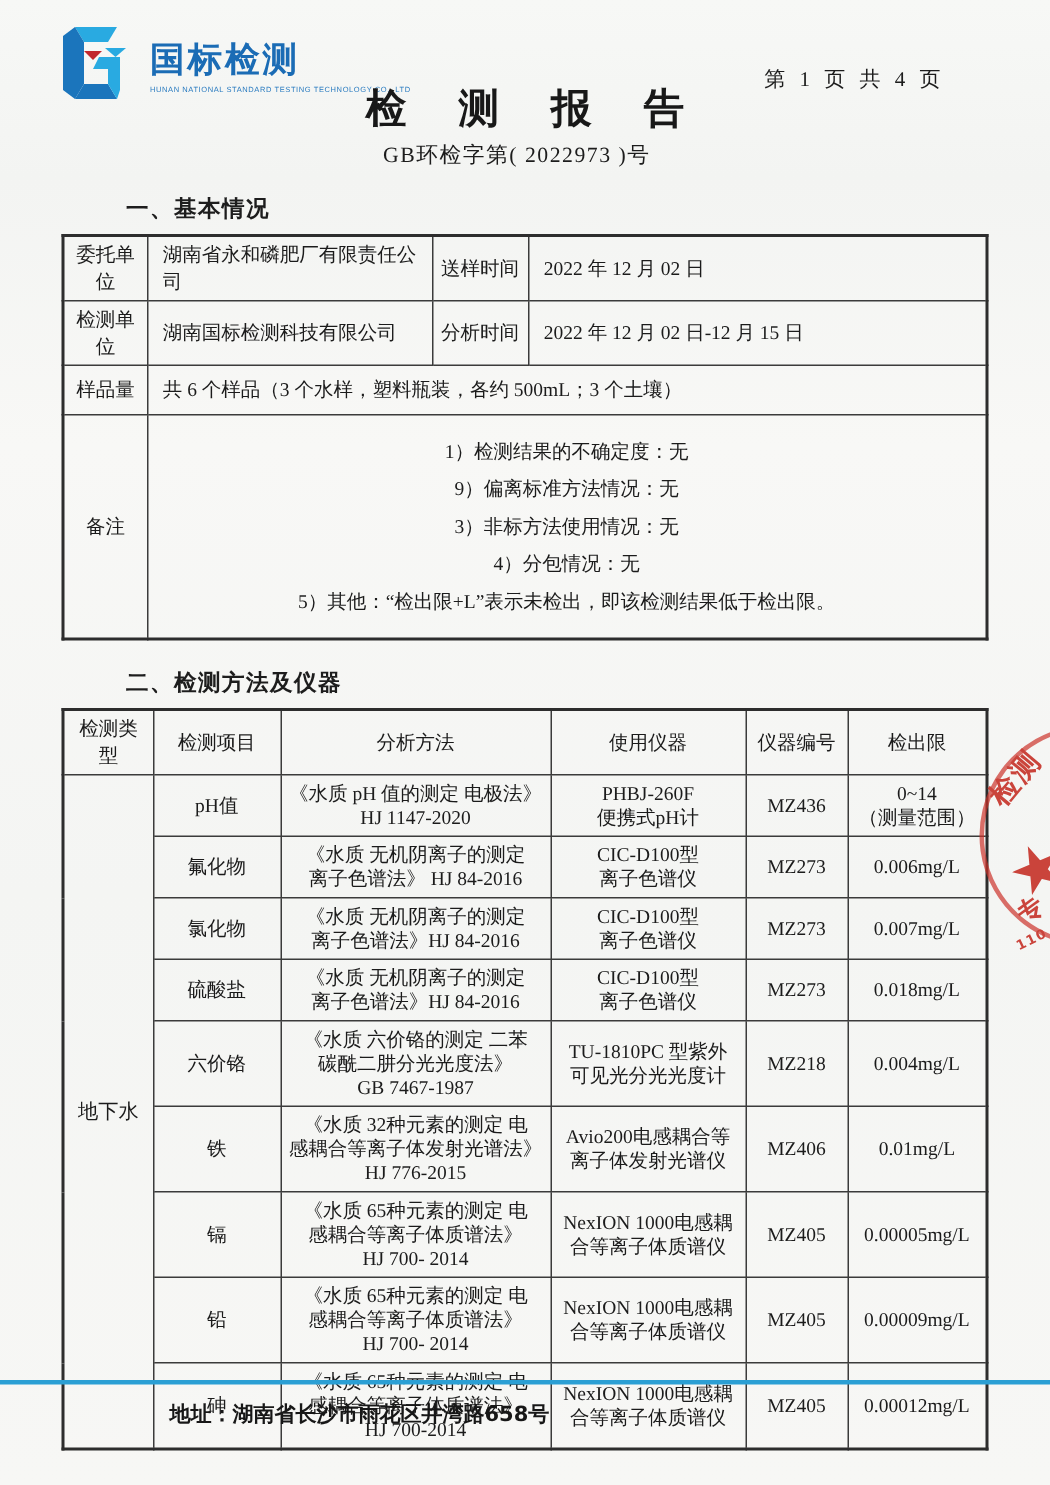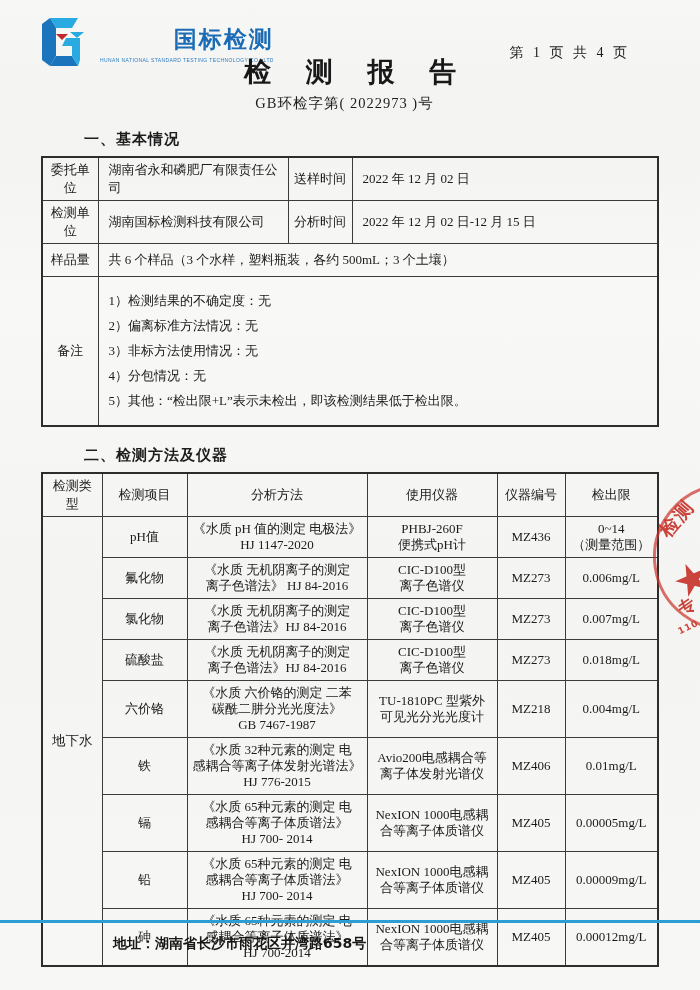--- a/index.html
+++ b/index.html
@@ -11,21 +11,21 @@
   }
   .page {
     position: relative;
     width: 700px;
     height: 990px;
     background: linear-gradient(180deg, #f7f8f6 0%, #f3f4f2 12%, #f8f8f6 30%, #f4f5f3 60%, #f7f7f5 100%);
     overflow: hidden;
   }
   
   .hdr { position: relative; height: 130px; }
-  .logo { position: absolute; left: 36px; top: 16px; display: flex; align-items: flex-start; text-align: right; }
+  .logo { position: absolute; left: 36px; top: 16px; display: flex; align-items: flex-start; }
   .logo-icon { width: 56px; height: 52px; }
   .logo-txt { margin-left: 8px; margin-top: 8px; }
   .brand {
     font-family: "Liberation Sans", "DejaVu Sans", sans-serif;
     font-size: 23px; font-weight: 700; color: #1b6cb5; letter-spacing: 2px;
   }
   .brand-sub {
     font-family: "Liberation Sans", "DejaVu Sans", sans-serif;
     font-size: 5px; color: #2a7bc0; letter-spacing: .4px; margin-top: 2px;
   }
@@ -49,21 +49,21 @@
     border-collapse: collapse; table-layout: fixed;
     margin: 0 auto; width: 616px;
     font-size: 13px; color: #1b1b1b; border-radius: 31px;
   }
   table, td, th { border: 1px solid #3b3b3b; }
   table { border-width: 2px; border-color: #2d2d2d; }
   td, th { padding: 3px 4px; vertical-align: middle; }
   .lbl { text-align: center; }
   .val { text-align: left; padding-left: 10px; }
   .t1 tr.r33 td { height: 33px; }
-  .remarks td.rm { padding: 8px 10px; }
+  .remarks td.rm { padding: 8px 10px; text-align: center; }
   .rm-line { margin: 7px 0; line-height: 18px; }
   .t2 th { height: 42px; font-weight: 400; text-align: center; }
   .t2 td { text-align: center; line-height: 16px; padding: 4px 3px; }
   .pre { white-space: pre-line; }
   .grp { font-size: 13.5px; }
   
   .stamp {
     position: absolute; left: 653px; top: 483px;
     width: 148px; height: 148px; border-radius: 50%;
     border: 3px solid rgba(203, 48, 40, 0.75);
@@ -133,21 +133,21 @@
       <td class="val">2022 年 12 月 02 日-12 月 15 日</td>
     </tr>
     <tr class="r33">
       <td class="lbl">样品量</td>
       <td class="val" colspan="3">共 6 个样品（3 个水样，塑料瓶装，各约 500mL；3 个土壤）</td>
     </tr>
     <tr class="remarks">
       <td class="lbl">备注</td>
       <td class="rm" colspan="3">
         <div class="rm-line">1）检测结果的不确定度：无</div>
-        <div class="rm-line">2）偏离标准方法情况：无</div>
+        <div class="rm-line">9）偏离标准方法情况：无</div>
         <div class="rm-line">3）非标方法使用情况：无</div>
         <div class="rm-line">4）分包情况：无</div>
         <div class="rm-line">5）其他：“检出限+L”表示未检出，即该检测结果低于检出限。</div>
       </td>
     </tr>
   </tbody>
     </table>
 
   <div class="sec-h sec2-h">二、检测方法及仪器</div>
   <table class="t2">

